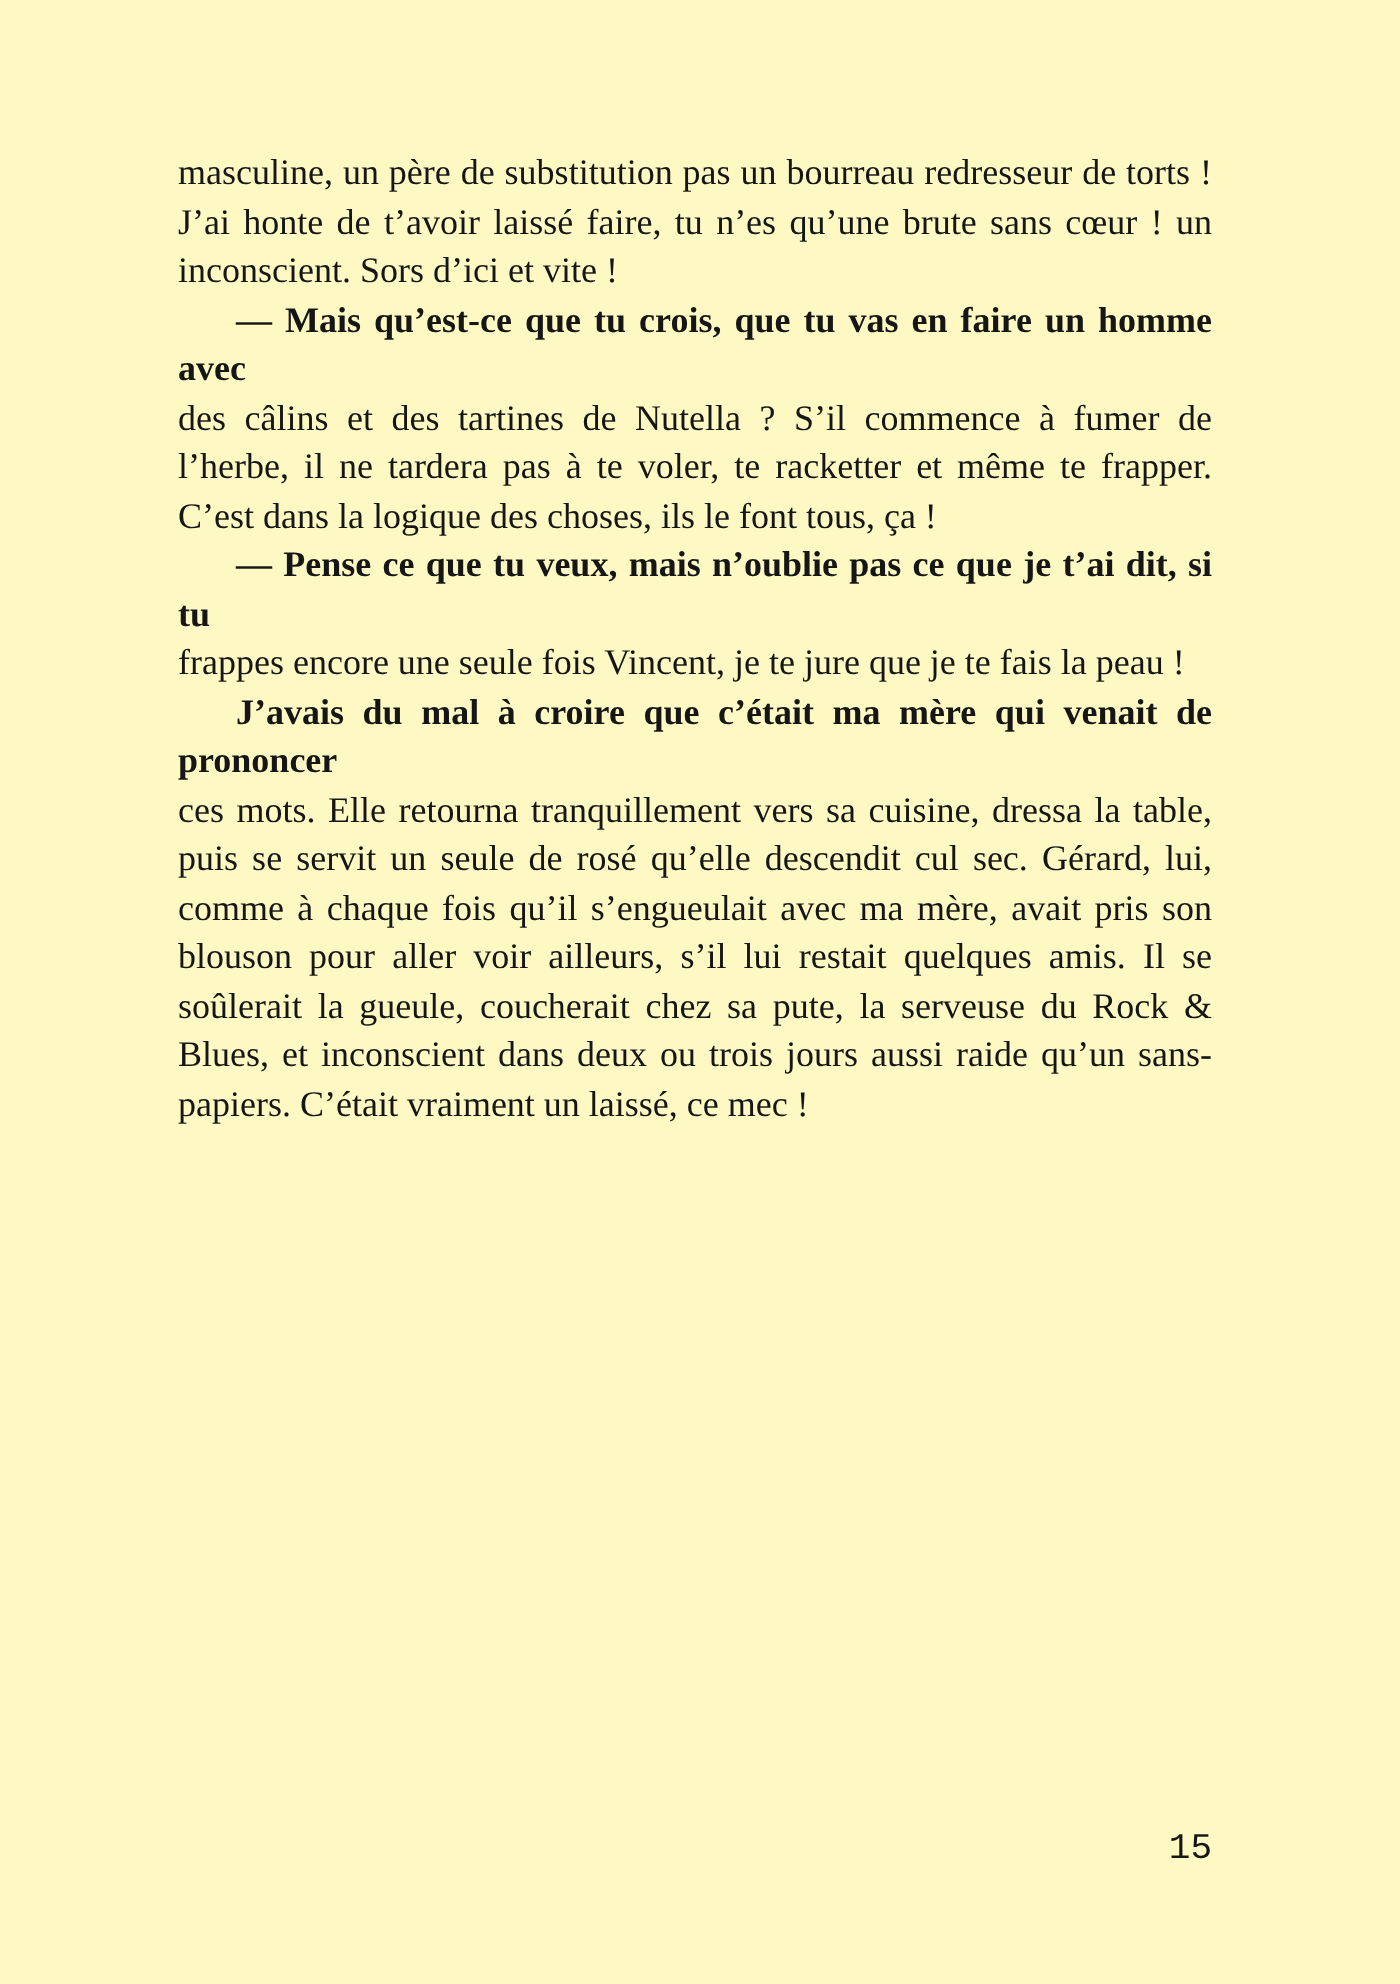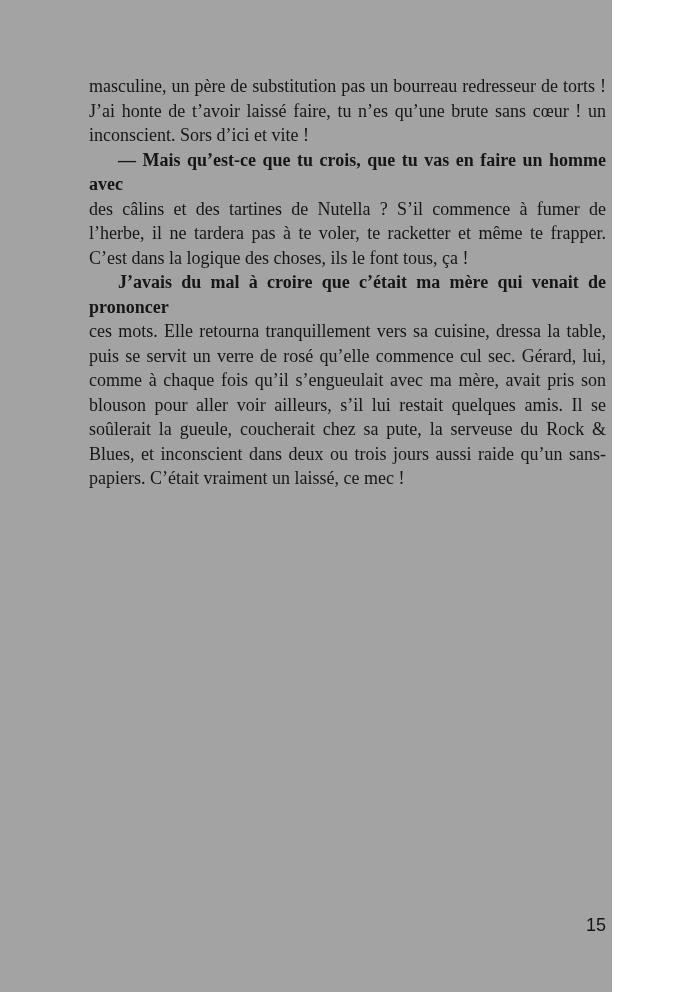--- a/index.html
+++ b/index.html
@@ -2,23 +2,23 @@
 <html><head>
 <meta charset="utf-8">
 <style>
   html, body {
     margin: 0;
     padding: 0;
     background: #ffffff;
   }
   .book-page {
     position: relative;
-    width: 612px;
+    width: 700px;
     height: 992px;
-    background: #a3a3a3;
+    background: #fef9c3;
     overflow: hidden;
   }
   .text-block {
     position: absolute;
     left: 89px;
     top: 74px;
     width: 517px;
   }
   .paragraph {
     margin: 0;
@@ -40,21 +40,21 @@
   .text-line.indent {
     text-indent: 29px;
     font-weight: bold;
   }
   .page-number {
     position: absolute;
     left: 89px;
     top: 913px;
     width: 517px;
     text-align: right;
-    font-family: Liberation Sans, sans-serif;
+    font-family: Liberation Mono, monospace;
     font-size: 18px;
     line-height: 24px;
     color: #161616;
   }
 </style>
 </head>
 <body>
 
 <div class="book-page">
   <div class="text-block">
@@ -63,23 +63,27 @@
         <div class="text-line">J’ai honte de t’avoir laissé faire, tu n’es qu’une brute sans cœur ! un</div>
         <div class="text-line lastline">inconscient. Sors d’ici et vite !</div>
       </div>
       <div class="paragraph">
         <div class="text-line indent">— Mais qu’est-ce que tu crois, que tu vas en faire un homme avec</div>
         <div class="text-line">des câlins et des tartines de Nutella ? S’il commence à fumer de</div>
         <div class="text-line">l’herbe, il ne tardera pas à te voler, te racketter et même te frapper.</div>
         <div class="text-line lastline">C’est dans la logique des choses, ils le font tous, ça !</div>
       </div>
       <div class="paragraph">
+        <div class="text-line indent">— Pense ce que tu veux, mais n’oublie pas ce que je t’ai dit, si tu</div>
+        <div class="text-line lastline">frappes encore une seule fois Vincent, je te jure que je te fais la peau !</div>
+      </div>
+      <div class="paragraph">
         <div class="text-line indent">J’avais du mal à croire que c’était ma mère qui venait de prononcer</div>
         <div class="text-line">ces mots. Elle retourna tranquillement vers sa cuisine, dressa la table,</div>
-        <div class="text-line">puis se servit un verre de rosé qu’elle commence cul sec. Gérard, lui,</div>
+        <div class="text-line">puis se servit un seule de rosé qu’elle descendit cul sec. Gérard, lui,</div>
         <div class="text-line">comme à chaque fois qu’il s’engueulait avec ma mère, avait pris son</div>
         <div class="text-line">blouson pour aller voir ailleurs, s’il lui restait quelques amis. Il se</div>
         <div class="text-line">soûlerait la gueule, coucherait chez sa pute, la serveuse du Rock &amp;</div>
         <div class="text-line">Blues, et inconscient dans deux ou trois jours aussi raide qu’un sans-</div>
         <div class="text-line lastline">papiers. C’était vraiment un laissé, ce mec !</div>
       </div>
     </div>
   <div class="page-number">15</div>
 </div>
 

